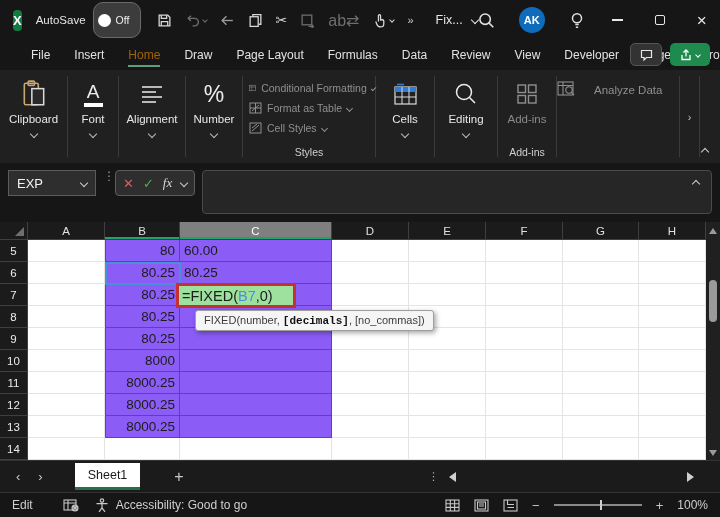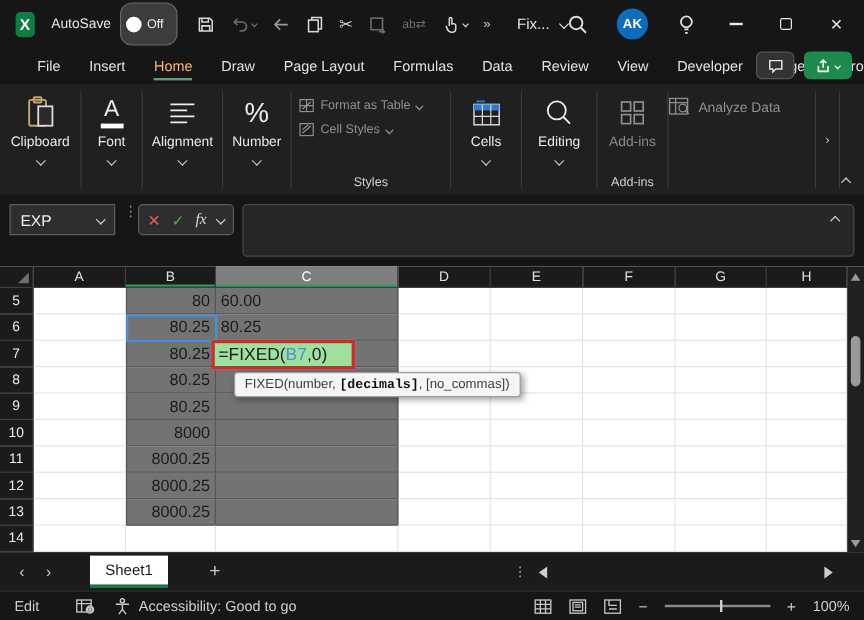--- a/index.html
+++ b/index.html
@@ -24,41 +24,41 @@
   .tb-right { margin-left:auto; display:flex; align-items:center; gap:24px; margin-right:14px; }
   .avatar { width:26px; height:26px; border-radius:50%; background:#0F6CBD; color:#fff; font-size:11px; font-weight:bold; display:flex; align-items:center; justify-content:center; }
   .win-btn { color:#e8e8e8; display:flex; align-items:center; justify-content:center; width:18px; height:18px; }
   .min-glyph { width:11px; height:1.5px; background:#e8e8e8; }
   .max-glyph { width:10px; height:10px; border:1.3px solid #e8e8e8; border-radius:2px; }
   .close-glyph { font-size:17px; line-height:1; }
 
   
   .menubar { top:40px; left:0; width:716px; height:30px; display:flex; align-items:center; padding-left:14px; gap:14px;margin-left:12px; }
   .menu-item { font-size:12px; color:#e2e2e2; padding:5px 5px; position:relative; white-space:nowrap; }
-  .menu-item.active { color:#fdba74; }
+  .menu-item.active { color:#a16207; }
   .menu-item.active::after { content:""; position:absolute; left:5px; right:5px; bottom:0; height:2px; background:#5F9E75; }
   .menu-right { position:absolute; right:10px; top:43px; display:flex; gap:8px; }
   .comment-btn { width:32px; height:23px; background:#333; border:1px solid #555; border-radius:5px; display:flex; align-items:center; justify-content:center; color:#e8e8e8; }
   .share-btn { width:40px; height:23px; background:#1E8A4D; border-radius:5px; display:flex; align-items:center; justify-content:center; gap:4px; color:#fff; }
 
   
   .ribbon { top:70px; left:0; width:720px; height:93px; background:#202020; display:flex; }
   .rsep { width:1px; background:#3a3a3a; margin:6px 0; }
   .big-btn { display:flex; flex-direction:column; align-items:center; padding-top:7px; color:#e8e8e8; }
   .big-btn .icon-zone { height:34px; display:flex; align-items:center; justify-content:center; }
   .big-btn .lbl { font-size:11.5px; margin-top:2px; white-space:nowrap; }
   .big-btn .chev { margin-top:6px; color:#bdbdbd; }
   .big-btn.disabled { color:#8a8a8a; }
   .grp-footer { font-size:10.5px; color:#cfcfcf; text-align:center; position:absolute; bottom:5px; left:0; right:0; }
   .styles-grp { width:132px; position:relative; padding:8px 0 0 6px; }
   .styles-item { display:flex; align-items:center; gap:5px; color:#8f8f8f; font-size:10.5px; height:20px; white-space:nowrap; }
   .styles-item .chev { width:5px; height:5px; }
   .addins-grp { width:58px; position:relative; }
   .analyze-grp { width:122px; position:relative; padding-top:11px; }
-  .analyze-btn { display:flex; align-items:center; gap:6px; color:#8f8f8f; font-size:11.5px; }
+  .analyze-btn { display:flex; align-items:center; gap:18px; color:#8f8f8f; font-size:11.5px; }
   .more-strip { width:21px; border-left:1px solid #3a3a3a; border-right:1px solid #3a3a3a; margin:6px 0; display:flex; align-items:center; justify-content:center; color:#c0c0c0; font-size:11px; }
   .collapse-col { flex:1; position:relative; }
   .collapse-chev { position:absolute; right:12px; bottom:8px; color:#cfcfcf; }
   .fontA { font-size:19px; color:#ececec; line-height:1; text-align:center; }
   .fontA .bar { width:19px; height:4px; background:#fff; margin-top:2px; }
 
   
   .formulabar { top:163px; left:0; width:720px; height:55px; background:#161616; display:flex; align-items:flex-start; padding:7px 8px 0 8px; gap:7px; }
   .namebox { width:88px; height:26px; background:#2e2e2e; border:1px solid #5c5c5c; border-radius:0; display:flex; align-items:center; padding:0 8px; color:#f2f2f2; font-size:13px; }
   .namebox .chev { margin-left:auto; color:#cfcfcf; }
@@ -76,21 +76,21 @@
   .hdr-row { display:flex; height:18px; }
   .hcell { background:#1b1b1b; color:#e0e0e0; font-size:11.5px; display:flex; align-items:center; justify-content:center; border-right:1px solid #3f3f3f; border-bottom:1px solid #3f3f3f; }
   .hcell.sel { background:#7f7f7f; color:#fff; }
   .hdr-green { box-shadow:inset 0 -2px 0 #21A366; }
   .corner { position:relative; }
   .corner::after { content:""; position:absolute; right:3px; bottom:3px; border-left:9px solid transparent; border-bottom:9px solid #6f6f6f; }
   .row { display:flex; height:22px; }
   .rh { width:28px; background:#1b1b1b; color:#ececec; font-size:11.5px; display:flex; align-items:center; justify-content:center; border-right:1px solid #3f3f3f; border-bottom:1px solid #3f3f3f; }
   .cell { border-right:1px solid #e4e4e4; border-bottom:1px solid #e4e4e4; font-size:13.5px; color:#1c1c1c; display:flex; align-items:center; padding:0 4px; overflow:hidden; }
   .w-rh{width:28px}.w-a{width:77px}.w-b{width:75px}.w-c{width:152px}.w-d{width:77px}.w-e{width:77px}.w-f{width:77px}.w-g{width:76px}.w-h{width:67px}
-  .green { background:#737373; border-right-color:#575757; border-bottom-color:#575757; }
+  .green { background:#8b5cf6; border-right-color:#575757; border-bottom-color:#575757; }
   .green-l { box-shadow:inset 1px 0 0 #575757; }
   .numr { justify-content:flex-end; }
   .ref-box { left:105px; top:40px; width:76px; height:23px; border:2px solid #4A90D9; pointer-events:none; }
   .edit-box { left:176px; top:61px; width:120px; height:25px; border:3px solid #C63031; background:#9EE09E; display:flex; align-items:center; padding-left:3px; font-size:14.5px; color:#1c1c1c; }
   .edit-box .ref { color:#4A90D9; }
   .fn-tip { left:195px; top:88px; background:#f5f5f5; border:1px solid #9e9e9e; border-radius:3px; box-shadow:2px 2px 5px rgba(0,0,0,.35); font-size:11px; color:#3c3c3c; padding:3px 8px; white-space:nowrap; }
   .fn-tip b { color:#111;font-family:Liberation Mono, monospace; }
   .vscroll { right:0; top:0; width:14px; height:238px; background:#202020; }
   .vthumb { position:absolute; left:3px; top:58px; width:8px; height:42px; background:#9a9a9a; border-radius:4px; }
   .tri-up { position:absolute; left:3px; top:6px; border-left:4px solid transparent; border-right:4px solid transparent; border-bottom:6px solid #9a9a9a; }
@@ -155,21 +155,21 @@
           <path d="M4.5 3.5V1.5h7.5v9h-2"></path>
         </svg>
       </span>
     <span style="font-size:14px;">✂</span>
     <span class="dim">
         <svg width="15" height="15" viewBox="0 0 14 14" fill="none" stroke="#6e6e6e" stroke-width="1.2">
           <rect x="2" y="2" width="9" height="9"></rect>
           <path d="M8 12.5h4.5M10.5 10.5l2 2-2 2"></path>
         </svg>
       </span>
-    <span class="dim" style="font-size:10px;">ab⇄</span>
+    <span class="dim" style="font-size:16px;">ab⇄</span>
     <span class="qat-item">
         <svg width="15" height="15" viewBox="0 0 14 14" fill="none" stroke="#d8d8d8" stroke-width="1.2">
           <path d="M6 8V2.5a1 1 0 0 1 2 0V7"></path>
           <path d="M8 7c0-1 3-1 3 .5V10c0 2-1.5 3-3 3S5 12 4.5 10.5L3.5 8"></path>
         </svg>
         <span class="chev" style="width:4px;height:4px;"></span>
       </span>
     <span style="font-size:11px;">»</span>
   </div>
   <div class="doc-title">
@@ -262,20 +262,28 @@
     <span class="chev"></span>
   </div>
   <div class="rsep"></div>
   <div class="big-btn" style="width:56px">
     <span class="icon-zone" style="font-size:23px;color:#ececec;">%</span>
     <span class="lbl">Number</span>
     <span class="chev"></span>
   </div>
   <div class="rsep"></div>
   <div class="styles-grp">
+    <div class="styles-item">
+      <svg width="13" height="12" viewBox="0 0 13 12" stroke="#8f8f8f" fill="none" stroke-width="1">
+          <rect x="1" y="1" width="11" height="10"></rect>
+          <path d="M1 4.3h11M5 1v10"></path>
+        </svg>
+      <span>Conditional Formatting</span>
+        <span class="chev"></span>
+    </div>
     <div class="styles-item">
       <svg width="13" height="12" viewBox="0 0 13 12" stroke="#8f8f8f" fill="none" stroke-width="1">
           <rect x="1" y="1" width="11" height="10"></rect>
           <path d="M1 6h11M6.5 1v10M3 9l7-6"></path>
         </svg>
       <span>Format as Table</span>
         <span class="chev"></span>
     </div>
     <div class="styles-item">
       <svg width="13" height="12" viewBox="0 0 13 12" stroke="#8f8f8f" fill="none" stroke-width="1">

